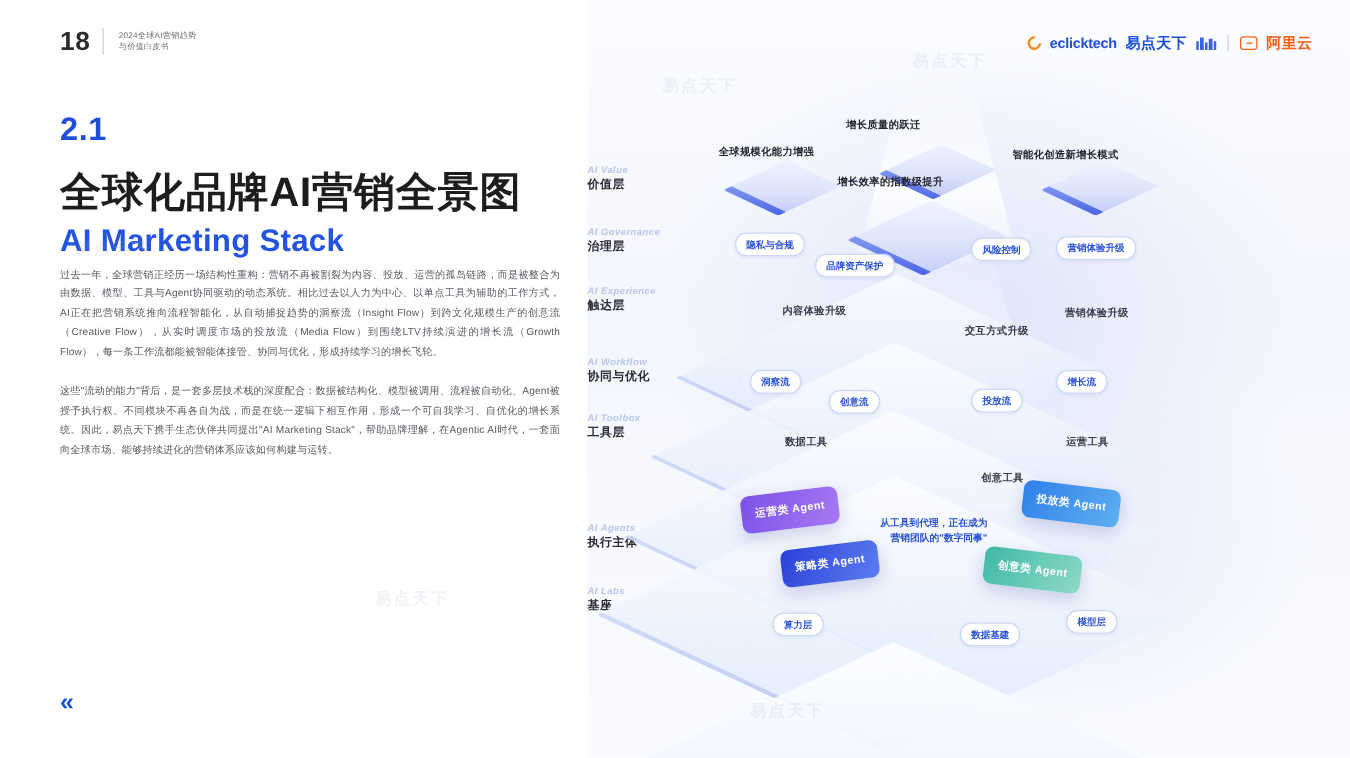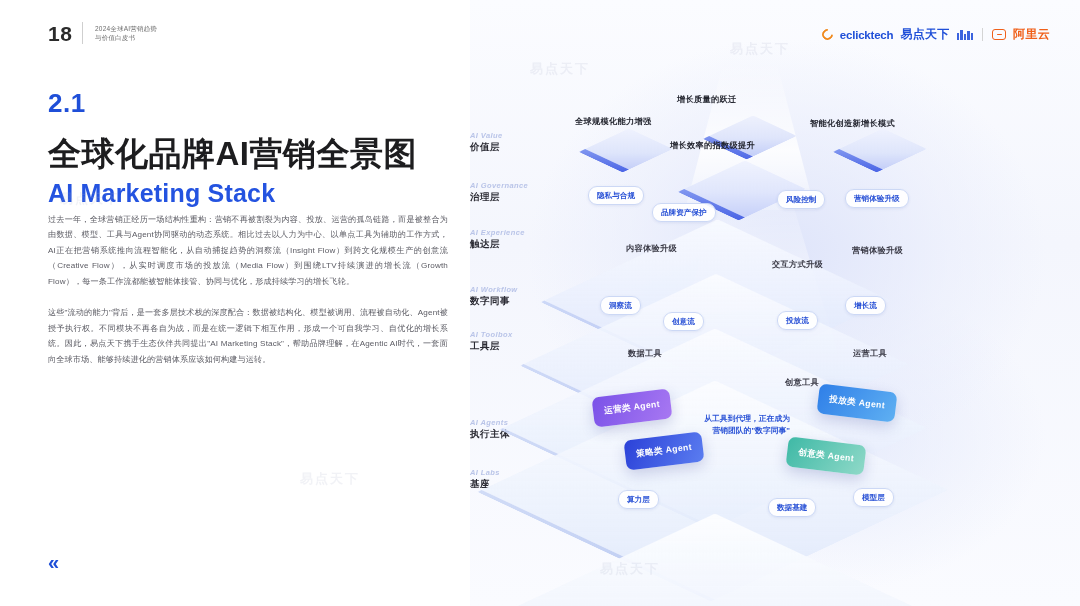--- a/index.html
+++ b/index.html
@@ -252,21 +252,21 @@
     <div class="layer-caption" style="top:131px">
       <div class="cap-en">AI Value</div>
       <div class="cap-cn">价值层</div>
     </div>
     <div class="layer-caption" style="top:228px">
       <div class="cap-en">AI Experience</div>
       <div class="cap-cn">触达层</div>
     </div>
     <div class="layer-caption" style="top:285px">
       <div class="cap-en">AI Workflow</div>
-      <div class="cap-cn">数字同事</div>
+      <div class="cap-cn">协同与优化</div>
     </div>
     <div class="layer-caption" style="top:330px">
       <div class="cap-en">AI Toolbox</div>
       <div class="cap-cn">工具层</div>
     </div>
     <div class="layer-caption" style="top:418px">
       <div class="cap-en">AI Agents</div>
       <div class="cap-cn">执行主体</div>
     </div>
     <div class="layer-caption" style="top:468px">

